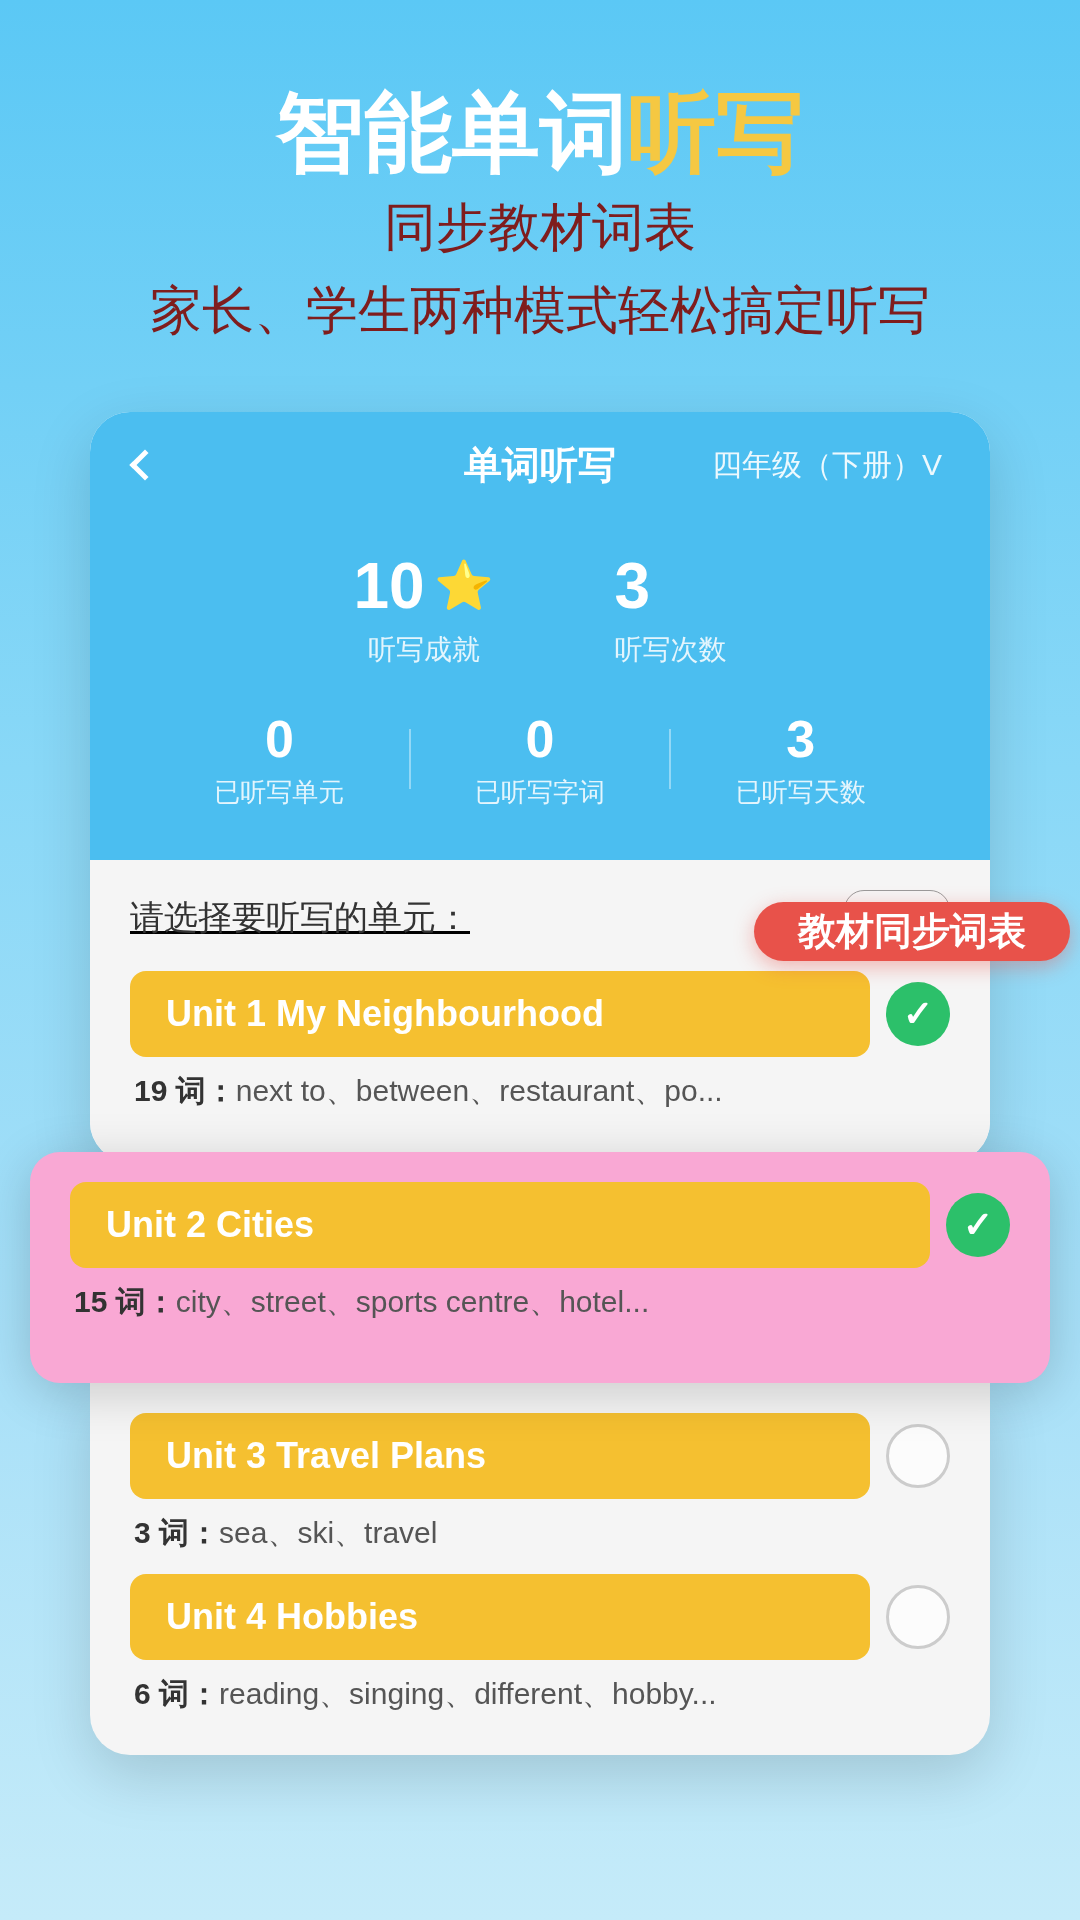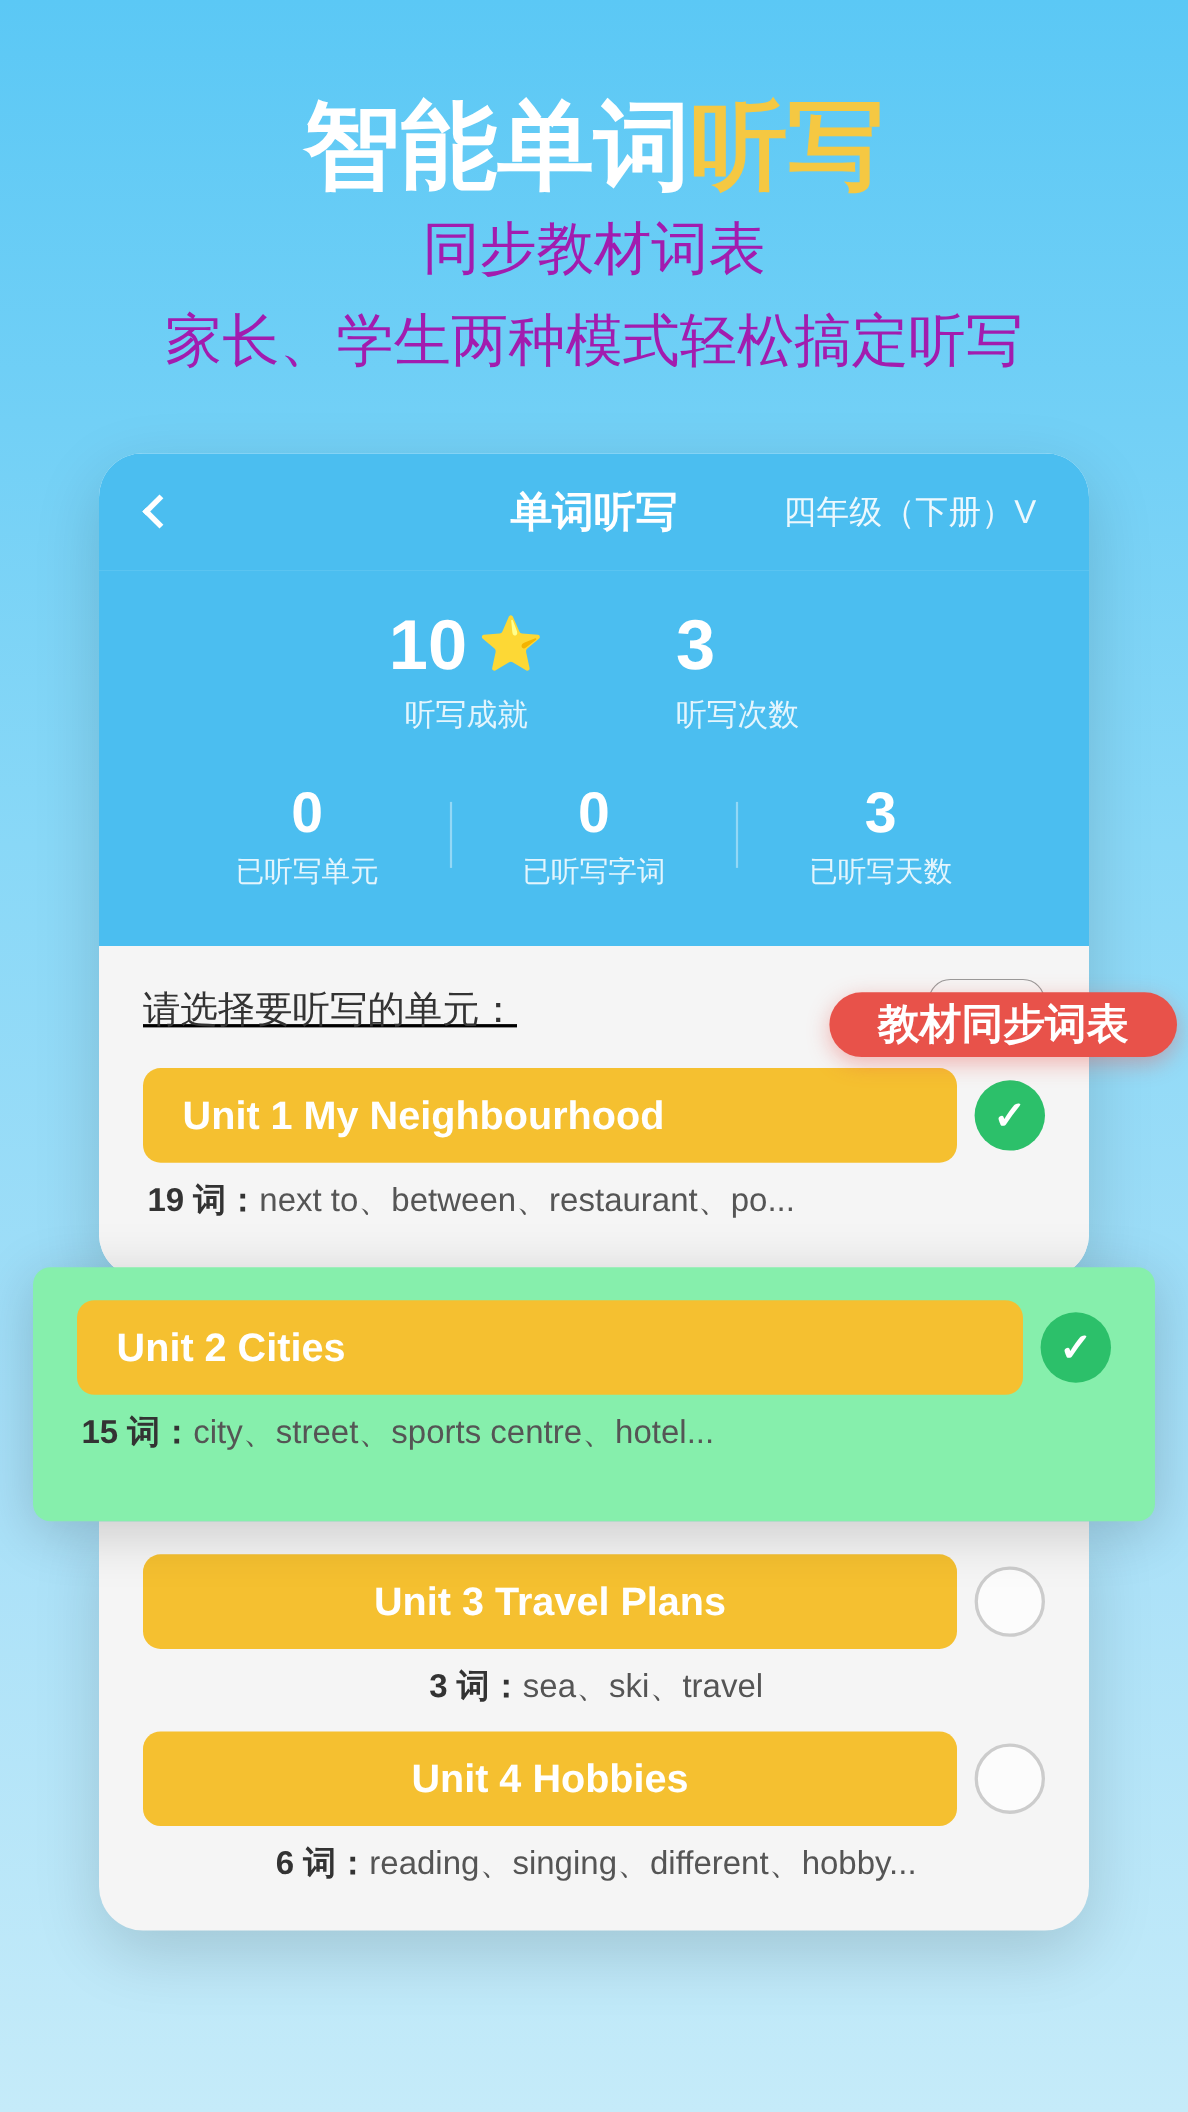--- a/index.html
+++ b/index.html
@@ -21,21 +21,21 @@
       font-size: 88px;
       font-weight: 900;
       color: white;
       line-height: 1.2;
     }
     .header-title .highlight {
       color: #F5C842;
     }
     .header-subtitle {
       font-size: 52px;
-      color: #a21caf;
+      color: #7f1d1d;
       line-height: 1.6;
       font-weight: 400;
     }
 
     
     .phone-card {
       background: white;
       border-radius: 40px;
       margin: 0 60px;
       overflow: hidden;
@@ -208,22 +208,22 @@
       padding-left: 4px;
     }
     .unit-words strong {
       font-weight: 700;
       color: #333;
     }
 
     
     .floating-card {
       position: relative;
-      background: #86efac;
-      border-radius: 16px;
+      background: #f9a8d4;
+      border-radius: 30px;
       margin: -20px 0 0 0;
       padding: 30px 40px 40px;
       box-shadow: 0 10px 50px rgba(0,0,0,0.18);
       z-index: 10;
     }
 
     
     .tooltip-badge {
       position: absolute;
       top: 490px;
@@ -337,21 +337,21 @@
         <div class="unit-check">
           <span class="checkmark">✓</span>
         </div>
       </div>
       <div class="unit-words">
         <strong>15 词：</strong>city、street、sports centre、hotel...
       </div>
     </div>
   </div>
 
-  <div class="phone-card" style="margin-top: 0; border-top-left-radius: 0; border-top-right-radius: 0; border-radius: 0 0 40px 40px; background: #F5F5F5; text-align: center;">
+  <div class="phone-card" style="margin-top: 0; border-top-left-radius: 0; border-top-right-radius: 0; border-radius: 0 0 40px 40px; background: #F5F5F5;">
     <div style="padding: 30px 40px 20px;">
 
       <div class="unit-item">
         <div class="unit-name-row">
           <div class="unit-name-btn">
             <span>Unit 3 Travel Plans</span>
           </div>
           <div class="unit-check-empty"></div>
         </div>
         <div class="unit-words">

